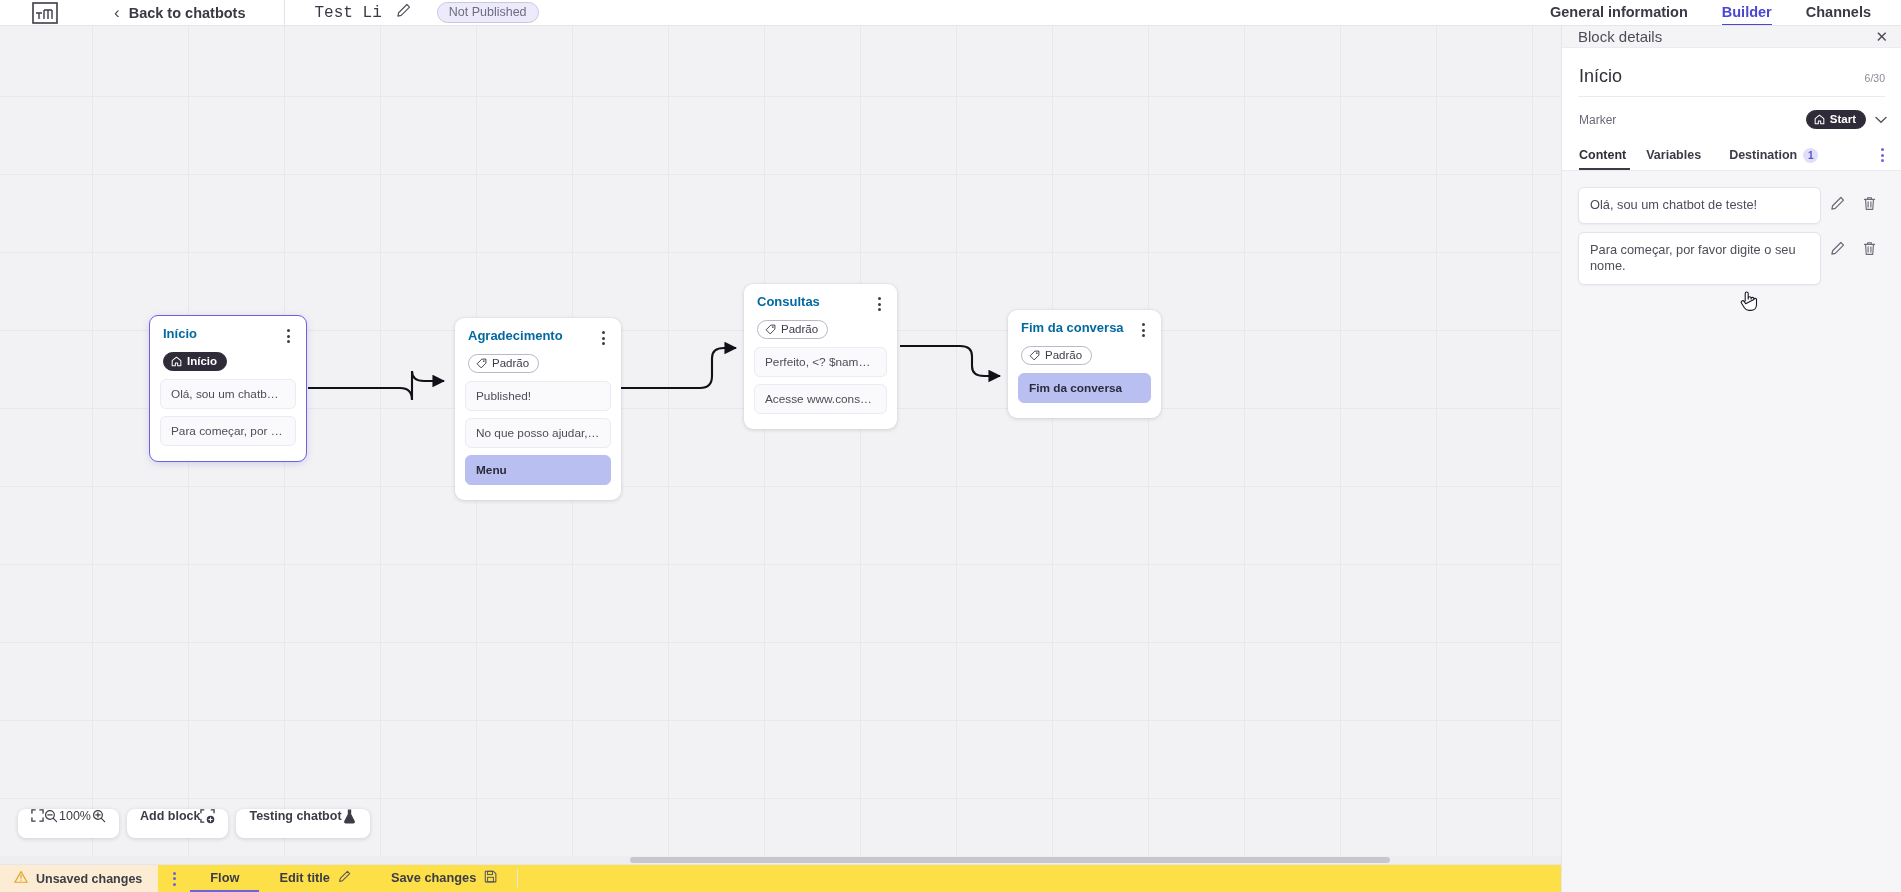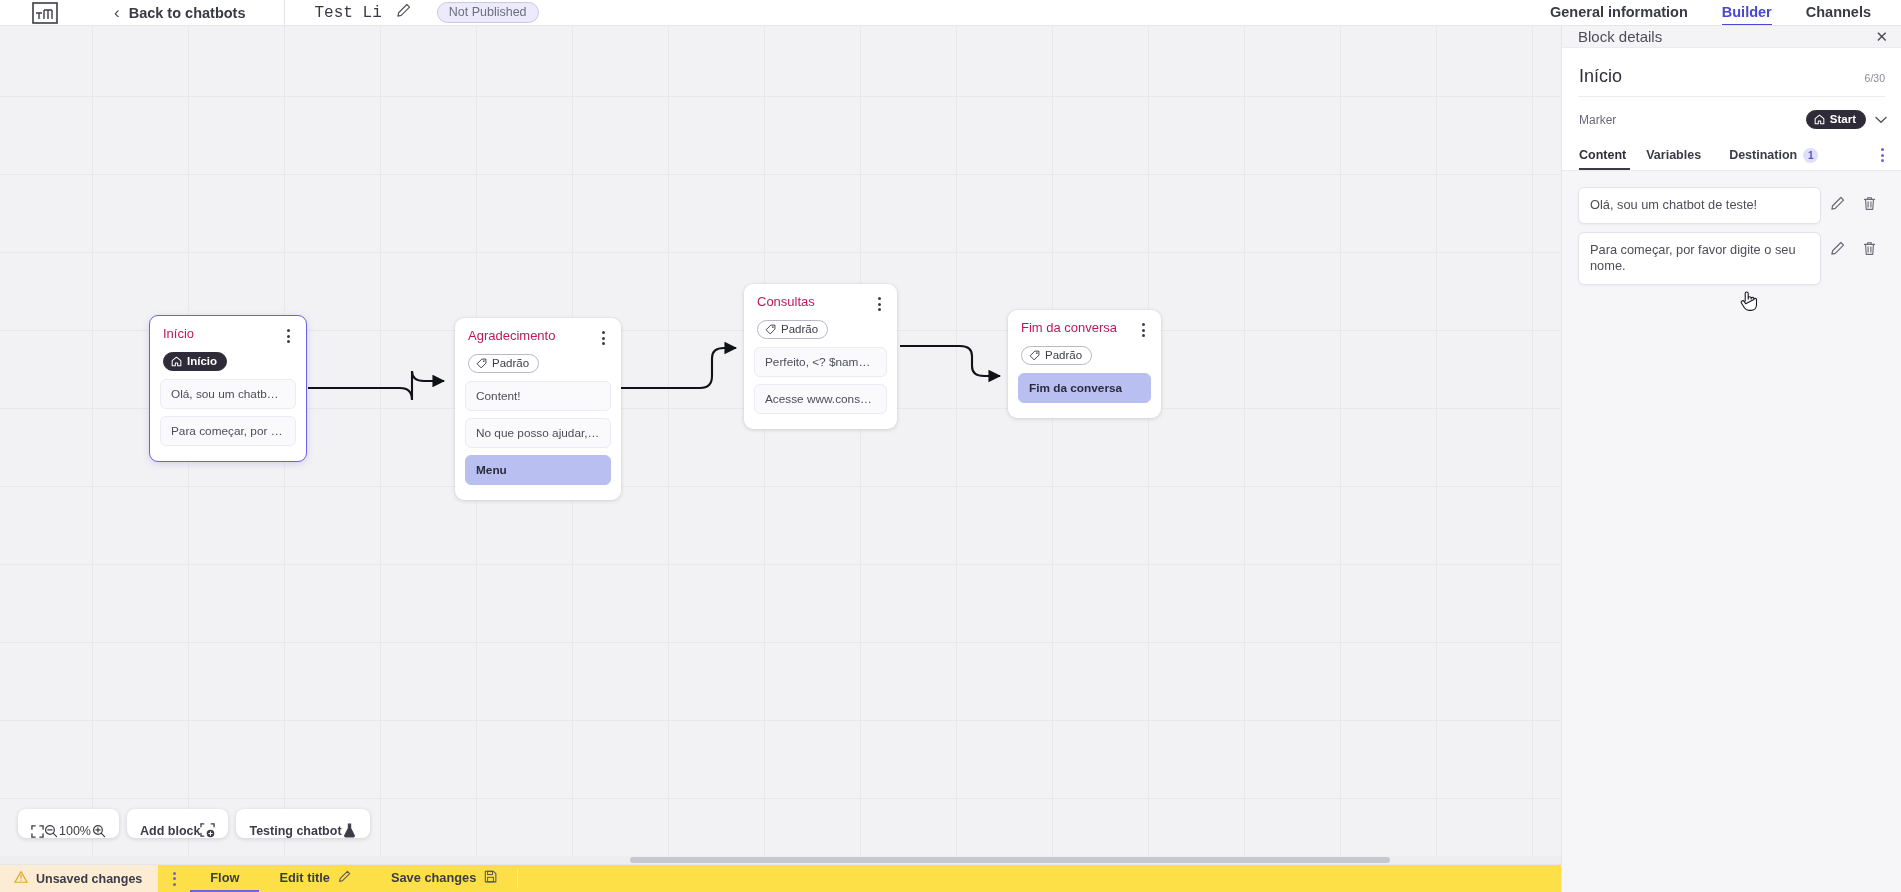--- a/index.html
+++ b/index.html
@@ -74,21 +74,21 @@
     padding: 0 0 8px 0;
   }
   .block.selected {
     border: 1.6px solid #6b63e0;
     box-shadow: 0 2px 7px rgba(70,60,190,.18);
   }
   .block-head {
     display: flex; align-items: flex-start; justify-content: space-between;
     padding: 10px 11px 0 13px;
   }
-  .block-title { font-size: 13px; color: #be185d; font-weight: 400; }
+  .block-title { font-size: 13px; color: #0369a1; font-weight: 700; }
   .kebab {
     width: 14px; height: 18px; display: flex; flex-direction: column;
     align-items: center; justify-content: center; gap: 2.5px;
     cursor: pointer; margin-top: 1px;
   }
   .kebab i { width: 3px; height: 3px; border-radius: 50%; background: #3c3c48; display: block; }
   .tag-row { padding: 7px 13px 8px; }
   .tag {
     display: inline-flex; align-items: center; gap: 5px;
     border: 1px solid #b9b8c9; border-radius: 11px;
@@ -105,21 +105,21 @@
   }
   .msg.highlight {
     background: #b9bff0; border-color: #b9bff0;
     color: #2b2b3c; font-weight: 700;
   }
 
   
   .tools { position: absolute; left: 18px; bottom: 26px; display: flex; gap: 8px; }
   .tool-pill {
     background: #ffffff; border-radius: 8px; height: 29px;
-    display: flex; align-items: flex-end; gap: 0; padding: 0 13px;
+    display: flex; align-items: flex-start; gap: 0; padding: 0 13px;
     box-shadow: 0 1px 4px rgba(30,30,60,.16);
     font-size: 12.5px; color: #3c3c48; font-weight: 600;
   }
   .tool-pill .ico { display: flex; align-items: center; color: #3c3c48; }
   .zoom-val { font-size: 12.5px; color: #3c3c48; font-weight: 400; min-width: 34px; text-align:center;}
 
   
   .hscroll {
     position: absolute; left: 0; bottom: 0; width: 1561px; height: 8px;
     background: #eeeef1;
@@ -301,21 +301,21 @@
       </div>
       <div class="tag-row">
         <span class="tag">
           <svg width="11" height="11" viewBox="0 0 14 14">
               <path d="M7.4 1.4H12.6V6.6L6.6 12.6 1.4 7.4z" fill="none" stroke="#3c3c48" stroke-width="1.2" stroke-linejoin="round"></path>
               <circle cx="10" cy="4" r="1" fill="#3c3c48"></circle>
             </svg>
           <span>Padrão</span>
         </span>
       </div>
-      <div class="msg">Content!</div>
+      <div class="msg">Published!</div>
       <div class="msg">No que posso ajudar, &lt;? $name ...</div>
       <div class="msg highlight">Menu</div>
     </div>
 
     <div class="block" style="left:744px; top:258px; width:153px;">
       <div class="block-head">
         <span class="block-title">Consultas</span>
         <span class="kebab">
             <i></i>
             <i></i>

